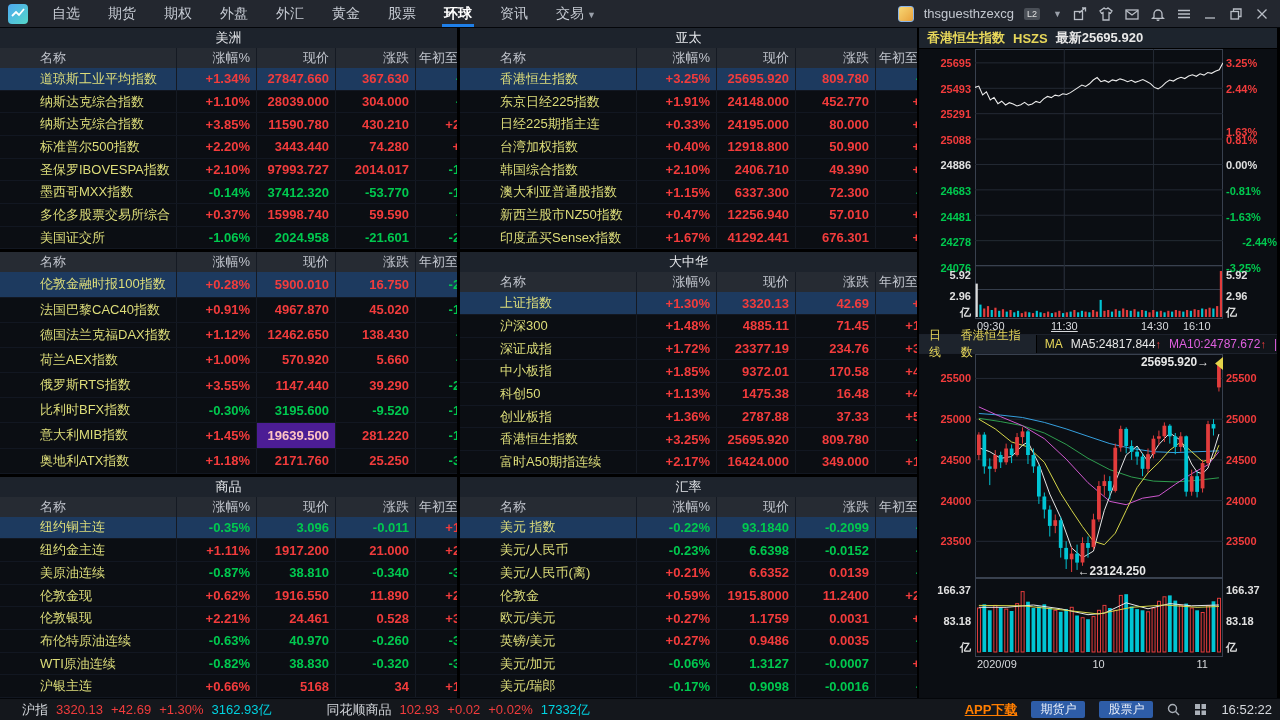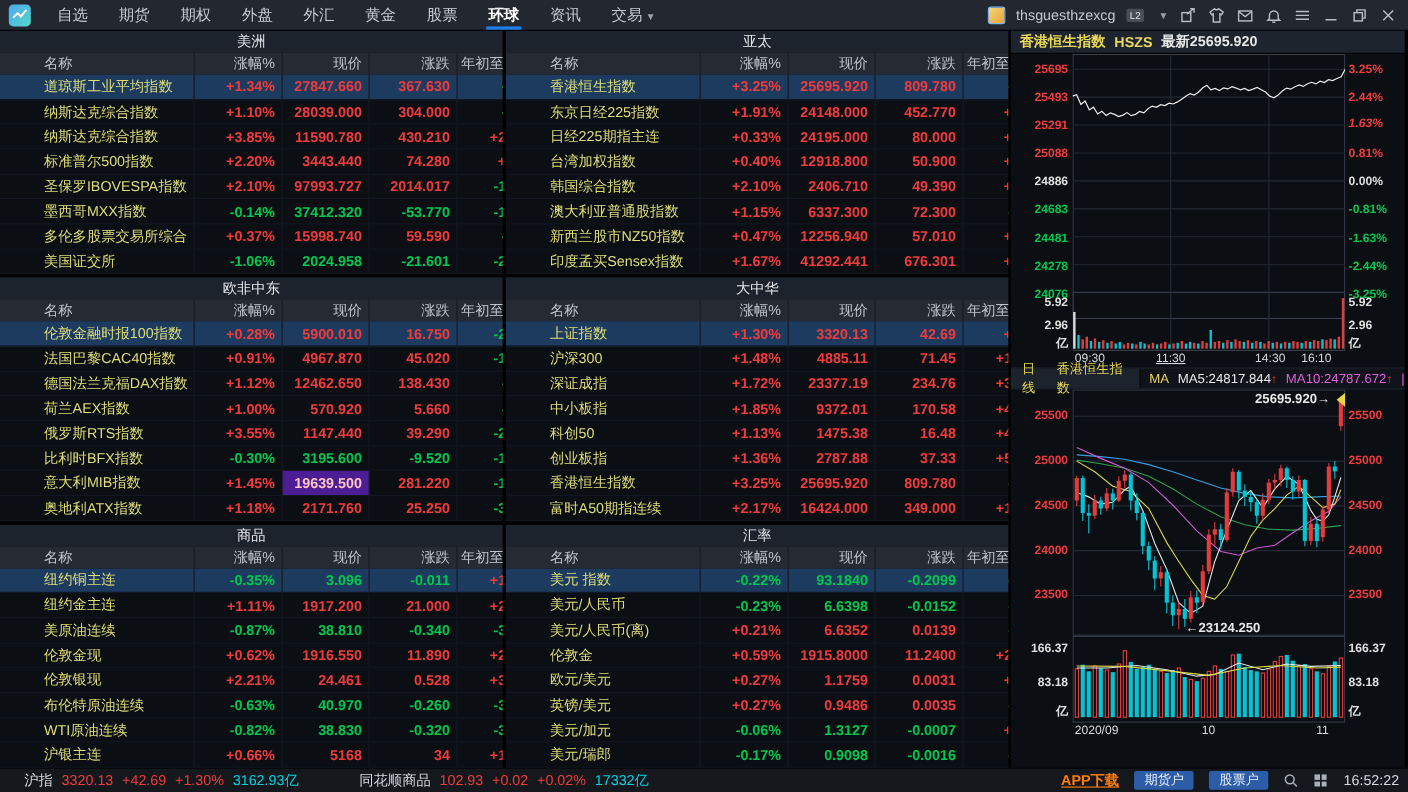--- a/index.html
+++ b/index.html
@@ -284,21 +284,20 @@
           <div class="row grid5">
             <div class="cell nm">印度孟买Sensex指数</div>
             <div class="cell up num">+1.67%</div>
             <div class="cell up num">41292.441</div>
             <div class="cell up num">676.301</div>
             <div class="cell up num">+0.09%</div>
           </div>
         </div>
       </div>
       <div class="panel">
-        <div class="p-title">欧非中东</div>
         <div class="p-head grid5">
           <div class="cell" style="font-weight: normal;">名称</div>
           <div class="cell num" style="font-weight: normal;">涨幅%</div>
           <div class="cell num" style="font-weight: normal;">现价</div>
           <div class="cell num" style="font-weight: normal;">涨跌</div>
           <div class="cell num" style="font-weight: normal;">年初至今涨幅</div>
         </div>
         <div class="p-rows">
           <div class="row grid5 sel">
             <div class="cell nm">伦敦金融时报100指数</div>
@@ -596,26 +595,26 @@
             <line x1="0" y1="193.20000000000002" x2="250" y2="193.20000000000002" stroke="#242a35"></line>
             <line x1="0" y1="218.8" x2="250" y2="218.8" stroke="#242a35"></line>
             <line x1="90" y1="0" x2="90" y2="243" stroke="#242a35"></line>
             <line x1="180" y1="0" x2="180" y2="243" stroke="#242a35"></line>
             <polyline points="0.0,38.7 3.8,37.4 7.7,46.3 11.5,43.1 15.4,51.3 19.2,48.8 23.1,55.1 26.9,52.6 30.8,56.4 34.6,54.1 38.5,55.4 42.3,57.4 46.2,56.1 50.0,53.8 53.8,56.6 57.7,55.4 61.5,52.8 65.4,54.1 69.2,50.3 73.1,47.8 76.9,49.0 80.8,46.5 84.6,47.3 88.5,45.2 92.3,45.9 96.2,44.0 100.0,41.5 103.8,38.9 107.7,36.4 111.5,37.7 115.4,35.1 119.2,31.3 123.1,28.8 126.9,33.0 130.8,31.7 134.6,33.6 138.5,31.1 142.3,32.1 146.2,30.1 150.0,31.3 153.8,33.0 157.7,31.6 161.5,33.6 165.4,32.3 169.2,30.8 173.1,32.8 176.9,34.9 180.8,38.7 184.6,40.2 188.5,37.7 192.3,33.9 196.2,31.3 200.0,32.3 203.8,30.1 207.7,28.5 211.5,29.8 215.4,27.3 219.2,26.0 223.1,27.5 226.9,25.0 230.8,26.3 234.6,23.7 238.5,24.5 242.3,22.5 246.2,21.0 250.0,13.9" fill="none" stroke="#ececec" stroke-width="1.1"></polyline>
           </svg>
         </div>
       <div class="gut r" id="id-yr">
           <div class="up" style="top: 7px;">3.25%</div>
           <div class="up" style="top: 32.6px;">2.44%</div>
-          <div class="up" style="top: 56px; font-style: italic;">1.63%</div>
+          <div class="up" style="top: 76px;">1.63%</div>
           <div class="up" style="top: 83.8px;">0.81%</div>
           <div class="flat" style="top: 109.4px;">0.00%</div>
           <div class="dn" style="top: 135px;">-0.81%</div>
           <div class="dn" style="top: 160.6px;">-1.63%</div>
-          <div class="dn" style="top: 186.2px;">-2.44%</div>
+          <div class="dn" style="top: 186.2px; text-align: right;">-2.44%</div>
           <div class="dn" style="top: 211.8px;">-3.25%</div>
         </div>
     </div>
     <div class="c-sec" style="height:54px;">
       <div class="gut l" id="iv-yl">
           <div class="flat" style="top: 3px;">5.92</div>
           <div class="flat" style="top: 24px;">2.96</div>
           <div class="flat" style="top: 40px;">亿</div>
         </div>
       <div class="svgbox" id="iv-plot">

